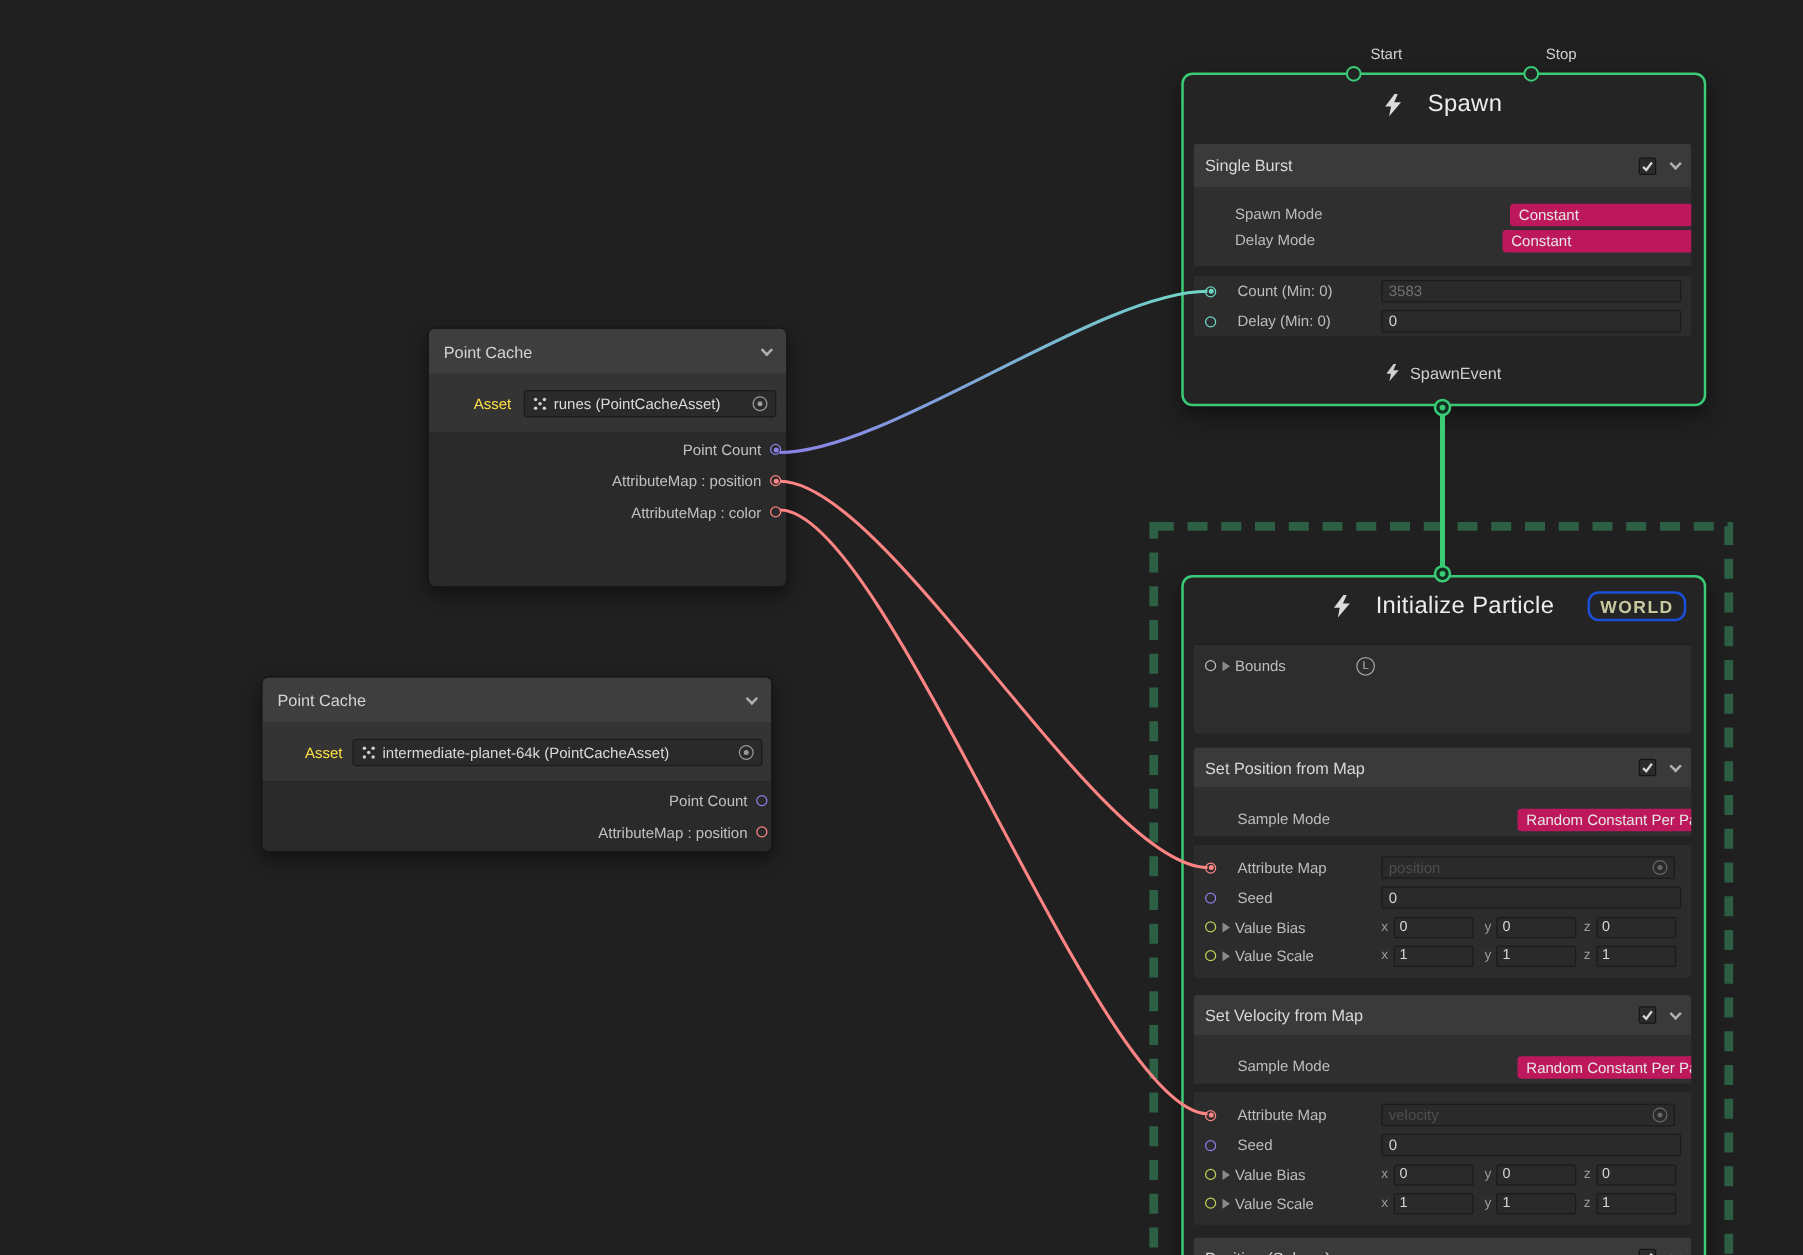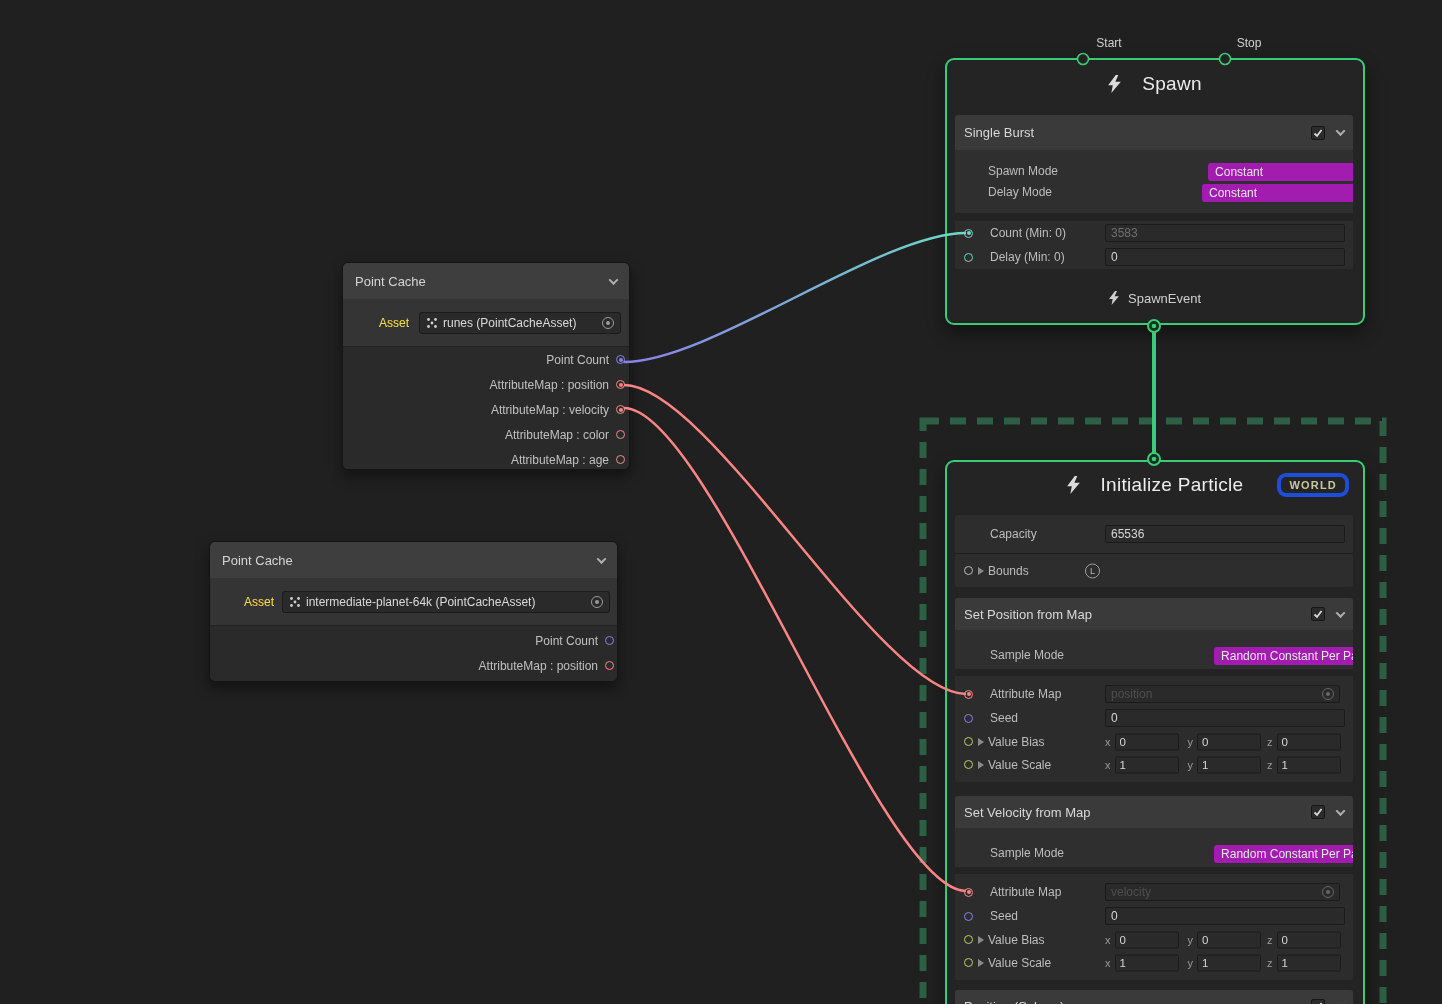--- a/index.html
+++ b/index.html
@@ -42,36 +42,36 @@
   .gapline{height:8px;background:#232323}
   .gapline7{height:7px;background:#232323}
   .prow{position:relative;display:flex;align-items:center;color:#bdbdbd;font-size:12px}
   .plabel{white-space:nowrap}
   .fpos{position:absolute;left:150px;top:50%;transform:translateY(-50%)}
   .field{background:#2a2a2a;border:1px solid #1b1b1b;border-radius:2px;height:18px;
          display:flex;align-items:center;padding:0 5px;color:#d6d6d6;font-size:12px}
   .field.dimtext{color:#6f6f6f}
   .field .hint{color:#4e4e4e}
   .field.mini{width:64px;height:17px;font-size:11.5px;padding:0 4px}
-  .dropdown{position:relative;background:#a21caf;border-radius:3px;height:18px;display:flex;
+  .dropdown{position:relative;background:#be185d;border-radius:3px;height:18px;display:flex;
             align-items:center;padding:0 7px;color:#e6e6e6;font-size:12px}
   .vecgroup{display:flex;align-items:center}
   .axis{color:#9a9a9a;font-size:11px;margin-right:4px}
   .tri{width:0;height:0;border-left:6px solid #8a8a8a;border-top:4px solid transparent;
        border-bottom:4px solid transparent;margin-left:5px;flex:none}
   .checkbox{width:14px;height:14px;background:#2b2b2b;border:1px solid #161616;border-radius:2px;
             display:inline-flex;align-items:center;justify-content:center;margin-left:auto;flex:none}
   .chev{width:7px;height:7px;border-right:2px solid #b0b0b0;border-bottom:2px solid #b0b0b0;
         transform:rotate(45deg) translate(-1px,-1px);margin-left:12px;flex:none}
   .chev.hdr{margin-left:auto}
   .flowout{position:absolute;left:0;width:100%;height:24px;display:flex;align-items:center;
            justify-content:center;gap:9px;color:#cfcfcf;font-size:13px}
   .flow-label{position:absolute;width:100px;text-align:center;color:#d0d0d0;font-size:12px;z-index:3}
   .world-badge{position:absolute;right:14px;top:50%;transform:translateY(-50%);
-               border:4px solid #1d4ed8;color:#c9c9a0;font-size:11px;font-weight:bold;
+               border:2px solid #1d4ed8;color:#c9c9a0;font-size:14px;font-weight:bold;
                letter-spacing:1.2px;padding:2px 8px;border-radius:9px}
   .spacebadge-l{position:absolute;left:130px;top:50%;transform:translateY(-50%);
                 width:15px;height:15px;border:1px solid #9f9f9f;border-radius:50%;color:#b5b5b5;
                 font-size:9px;display:flex;align-items:center;justify-content:center}
   .divline{height:1px;background:#1e1e1e}
 </style>
 </head>
 <body>
 
 <div class="canvas">
@@ -102,29 +102,21 @@
     <div style="padding-right:4px">
       <div class="out-row">
         <span>Point Count</span>
         <span class="port filled" style="--c:var(--edge-purple)"></span>
       </div>
       <div class="out-row">
         <span>AttributeMap : position</span>
         <span class="port filled" style="--c:var(--edge-red)"></span>
       </div>
       <div class="out-row">
-        <span>AttributeMap : velocity</span>
-        <span class="port filled" style="--c:var(--edge-red)"></span>
-      </div>
-      <div class="out-row">
         <span>AttributeMap : color</span>
-        <span class="port" style="--c:var(--edge-red)"></span>
-      </div>
-      <div class="out-row">
-        <span>AttributeMap : age</span>
         <span class="port" style="--c:var(--edge-red)"></span>
       </div>
     </div>
   </div>
 
   <div class="opnode" style="left:209px;top:541px;width:409px;height:141px">
     <div class="opnode-header">
       <span>Point Cache</span>
       <span class="chev hdr"></span>
     </div>
@@ -217,24 +209,20 @@
   <div class="ctx" style="left:945px;top:460px;width:420px;height:600px">
     <div class="ctx-title" style="height:46px">
       <svg width="13" height="18" viewBox="0 0 12 17">
         <polygon points="7.2,0 0,9.6 4.4,9.6 3,17 12,6.4 6.8,6.4 9.6,0" fill="#dcdcdc"></polygon>
       </svg>
       <span>Initialize Particle</span>
       <span class="world-badge">WORLD</span>
     </div>
 
     <div class="block" style="top:53px;height:72px;background:#2d2d2d">
-      <div class="prow" style="height:38px;padding-left:35px">
-        <span class="plabel">Capacity</span>
-        <div class="field fpos" style="width:240px">65536</div>
-      </div>
       <div class="divline"></div>
       <div class="prow" style="height:33px;padding-left:9px">
         <span class="port" style="--c:var(--port-gray)"></span>
         <span class="tri"></span>
         <span class="plabel" style="margin-left:4px">Bounds</span>
         <span class="spacebadge-l">L</span>
       </div>
     </div>
 
     <div class="block" style="top:136px;height:184px">

